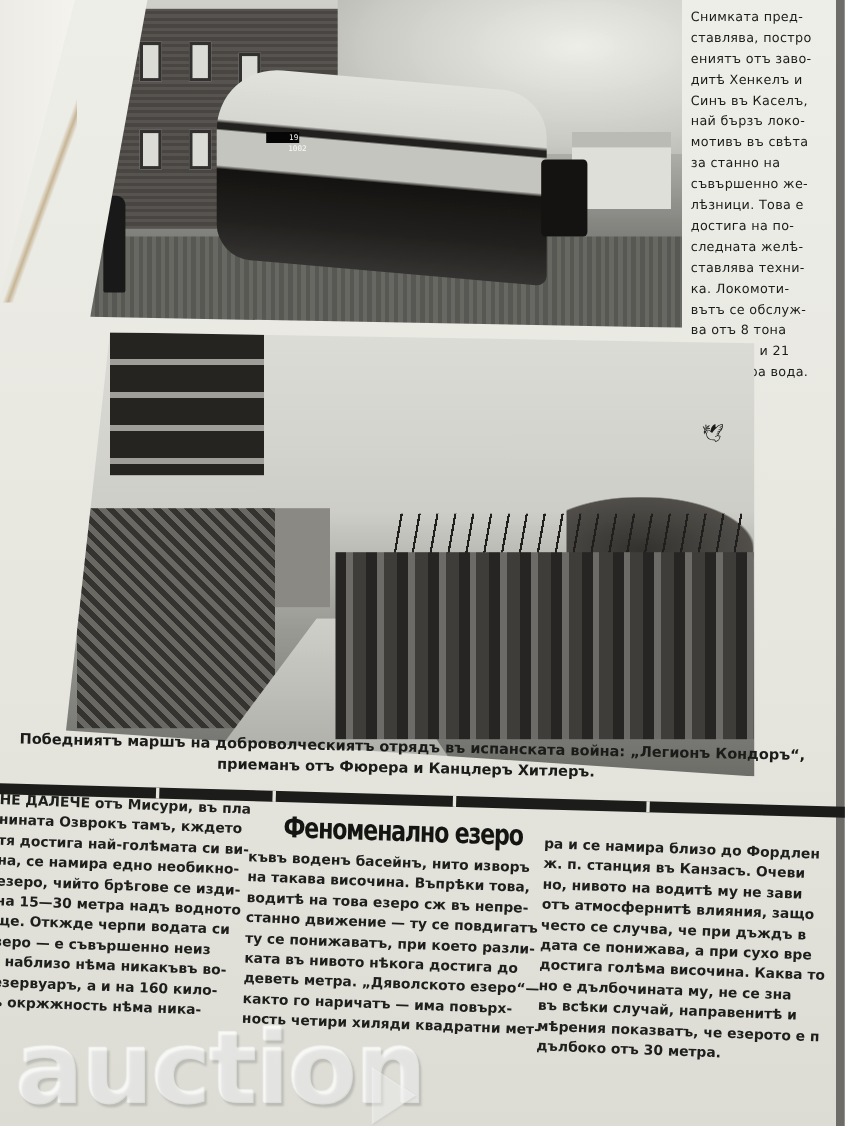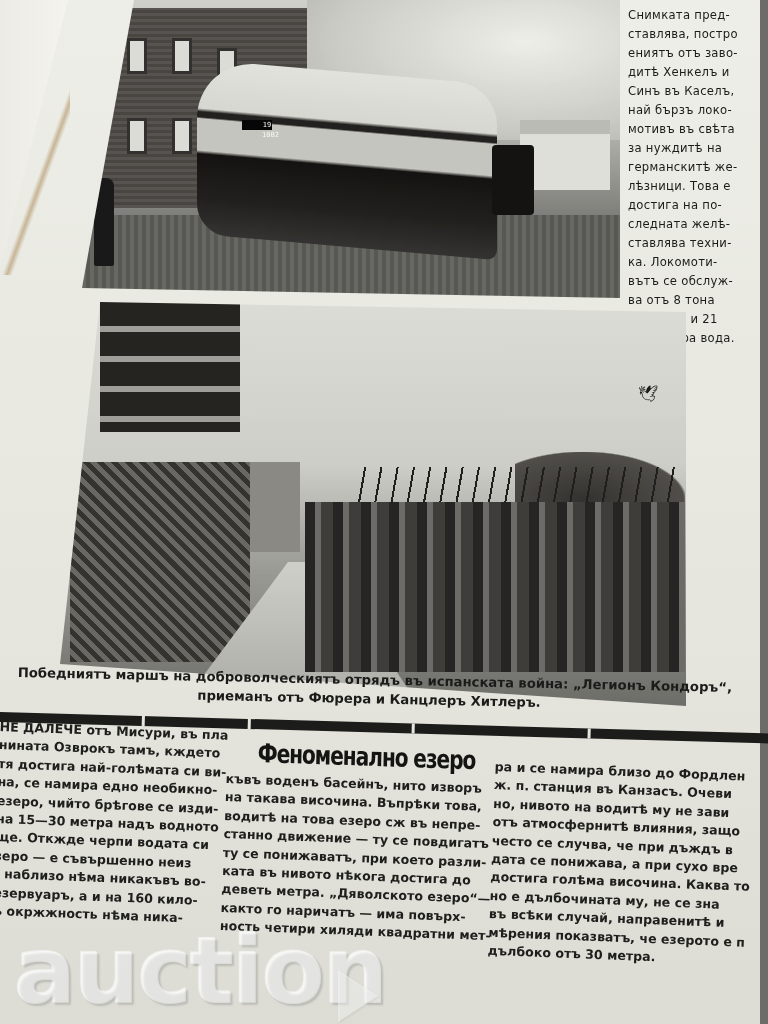--- a/index.html
+++ b/index.html
@@ -212,22 +212,22 @@
 </div>
 
 <div class="train-text">
   <span>Снимката пред-</span>
   <span>ставлява, постро</span>
   <span>ениятъ отъ заво-</span>
   <span>дитѣ Хенкелъ и</span>
   <span>Синъ въ Каселъ,</span>
   <span>най бързъ локо-</span>
   <span>мотивъ въ свѣта</span>
-  <span>за нуждитѣ на</span>
-  <span>германскитѣ же-</span>
+  <span>за станно на</span>
+  <span>съвършенно же-</span>
   <span>лѣзници. Това е</span>
   <span>достига на по-</span>
   <span>следната желѣ-</span>
   <span>ставлява техни-</span>
   <span>ка. Локомоти-</span>
   <span>вътъ се обслуж-</span>
   <span>ва отъ 8 тона</span>
   <span>вжглища и 21</span>
   <span>куб. метра вода.</span>
 </div>

